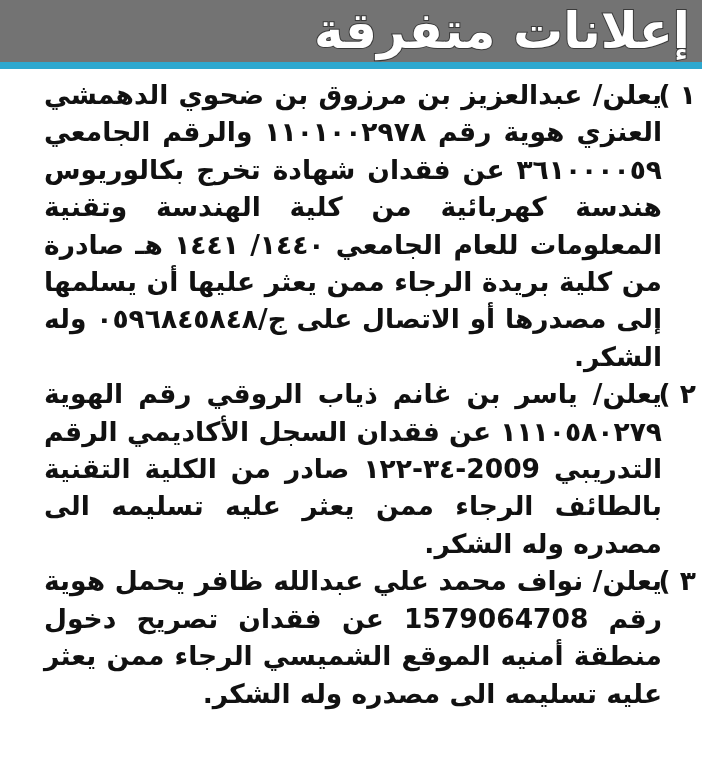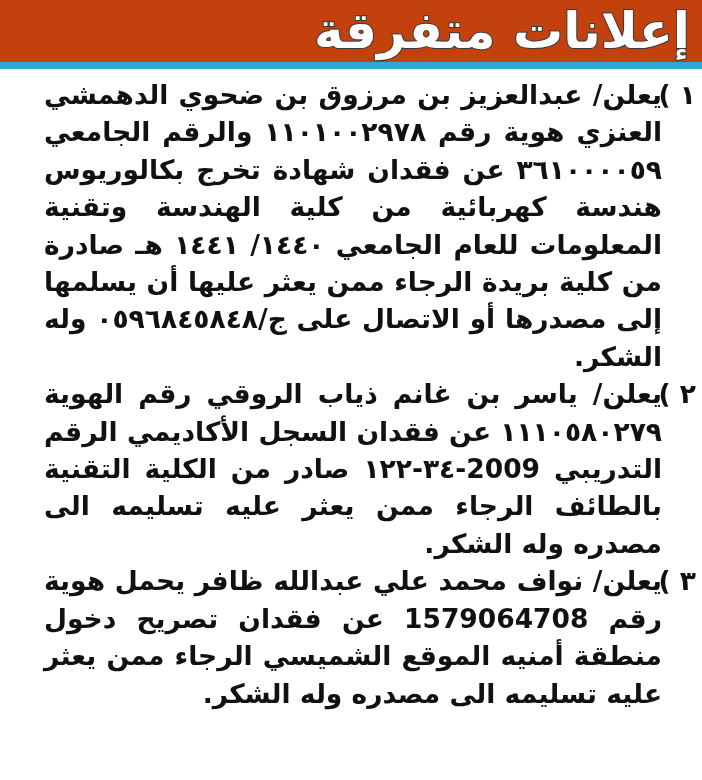--- a/index.html
+++ b/index.html
@@ -12,21 +12,21 @@
     body {
       font-family: "DejaVu Sans", "Liberation Sans", sans-serif;
       color: #111111;
       position: relative;
     }
     .header {
       position: absolute;
       left: 0; top: 0;
       width: 702px;
       height: 62px;
-      background: #c2410c;
+      background: #737373;
       padding-left: 34px;
     }
     .header-title {
       position: absolute;
       right: 12px;
       top: 2px;
       height: 58px;
       line-height: 58px;
       font-size: 50px;
       font-weight: bold;

